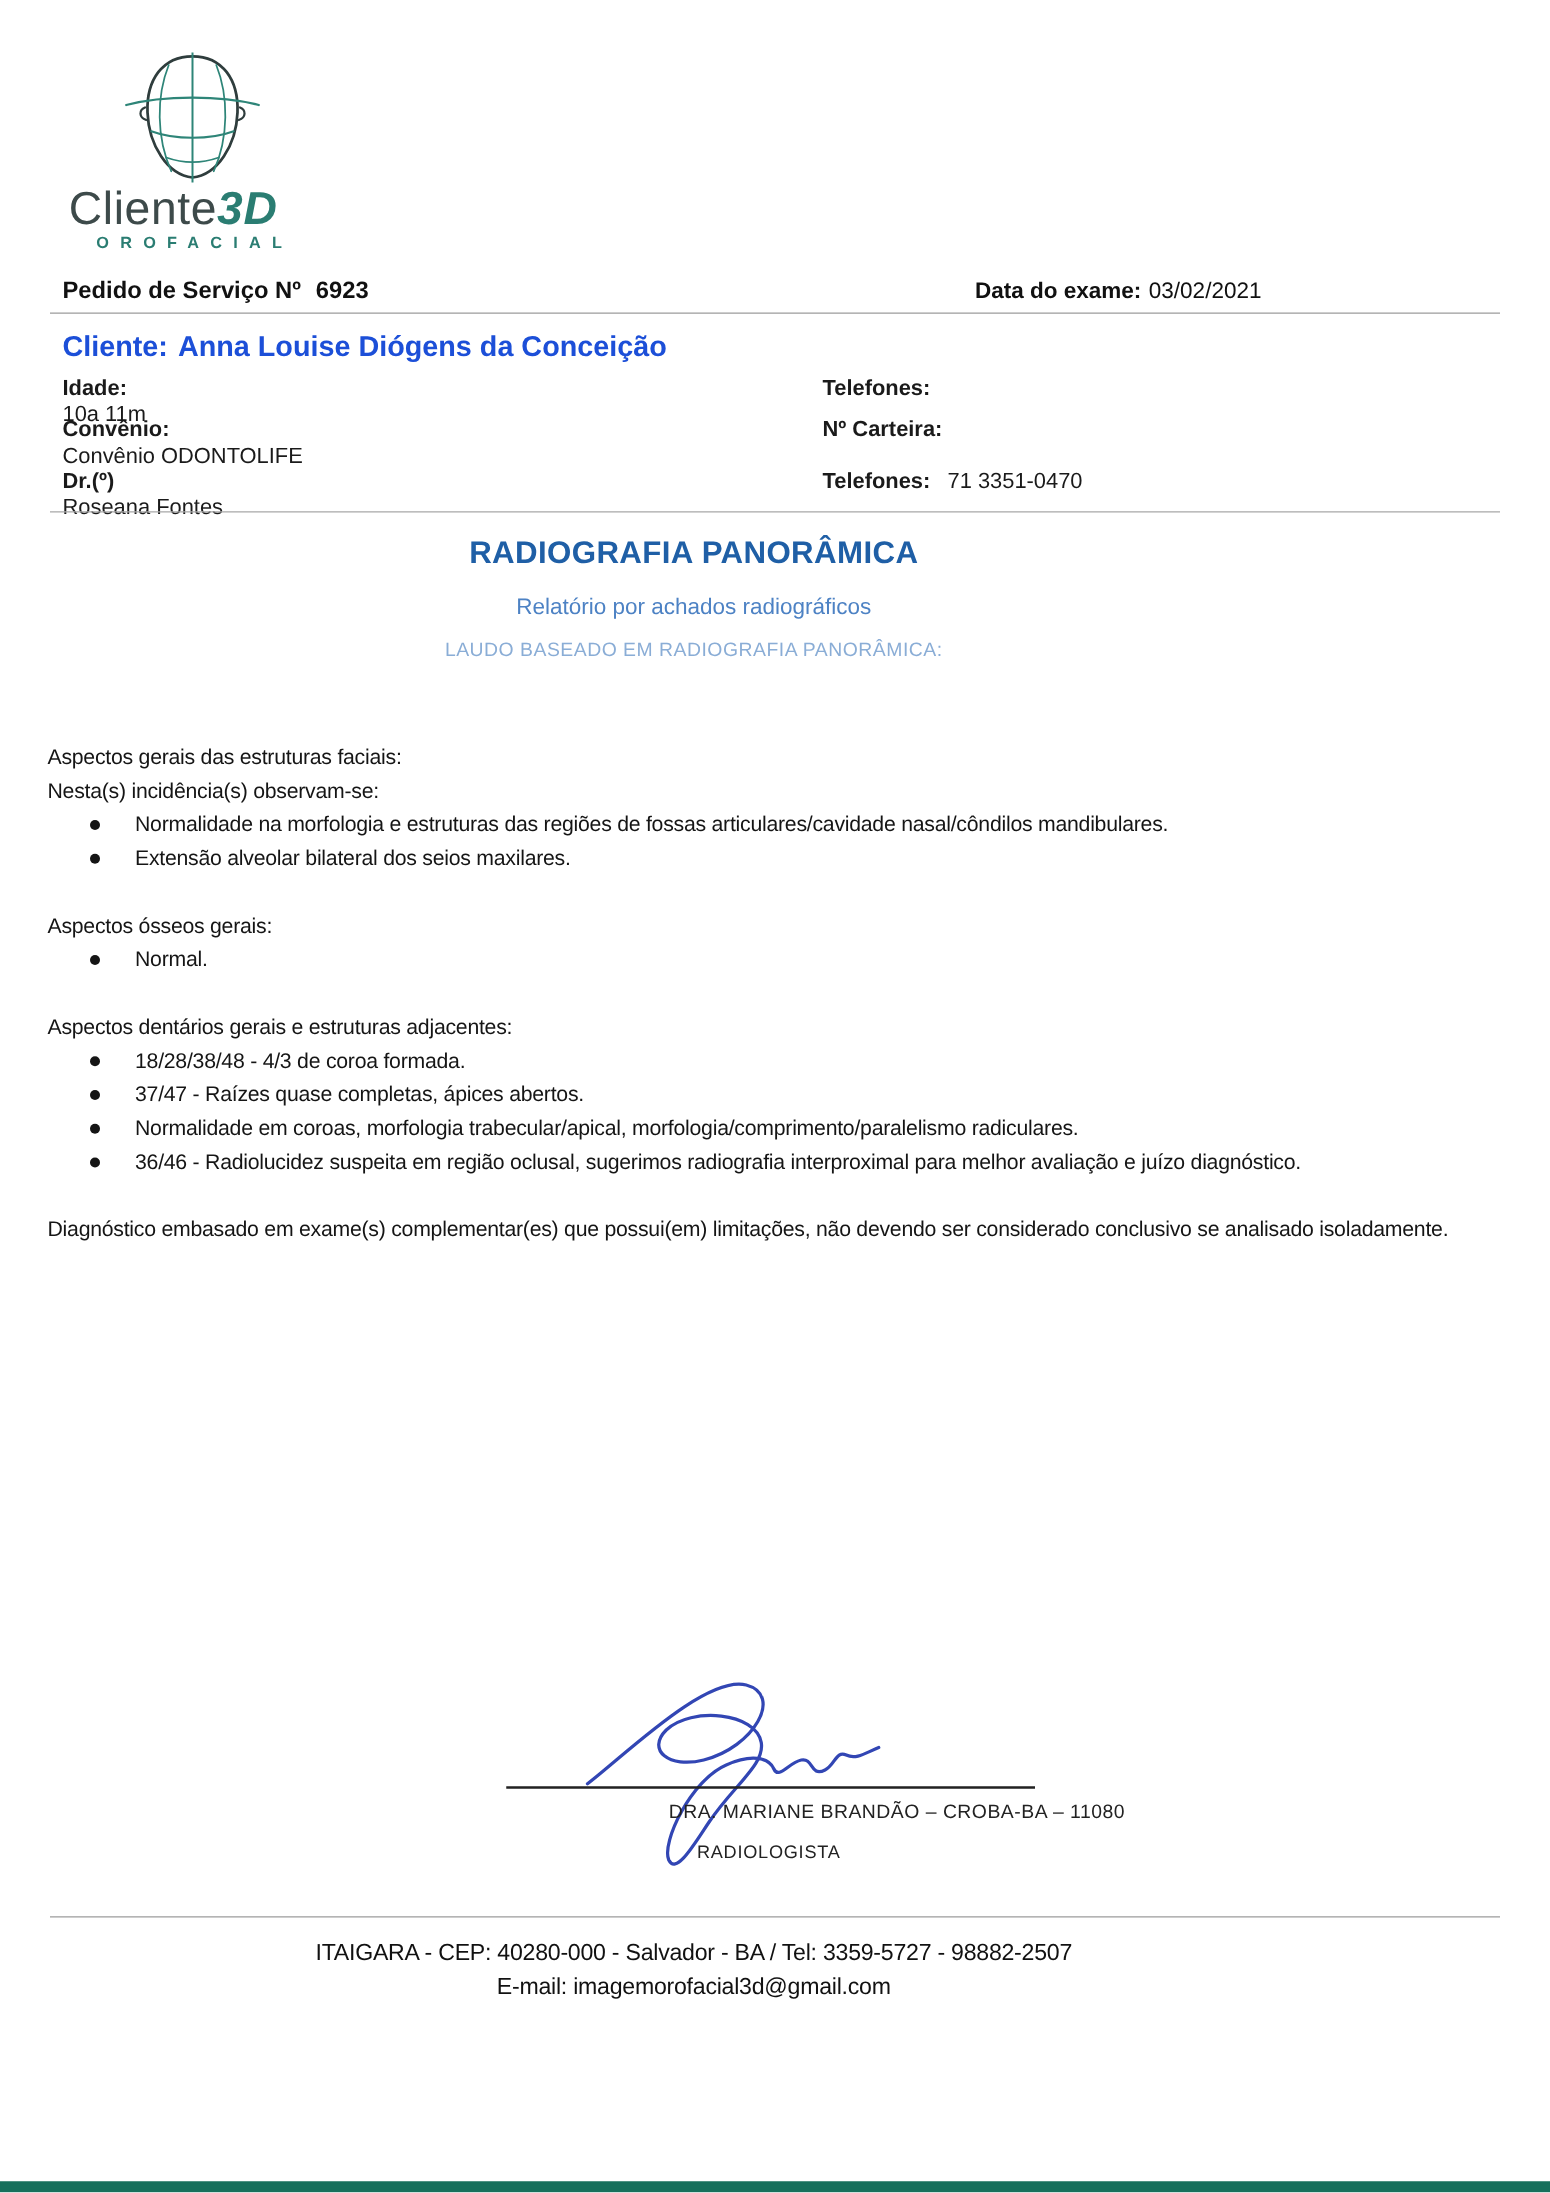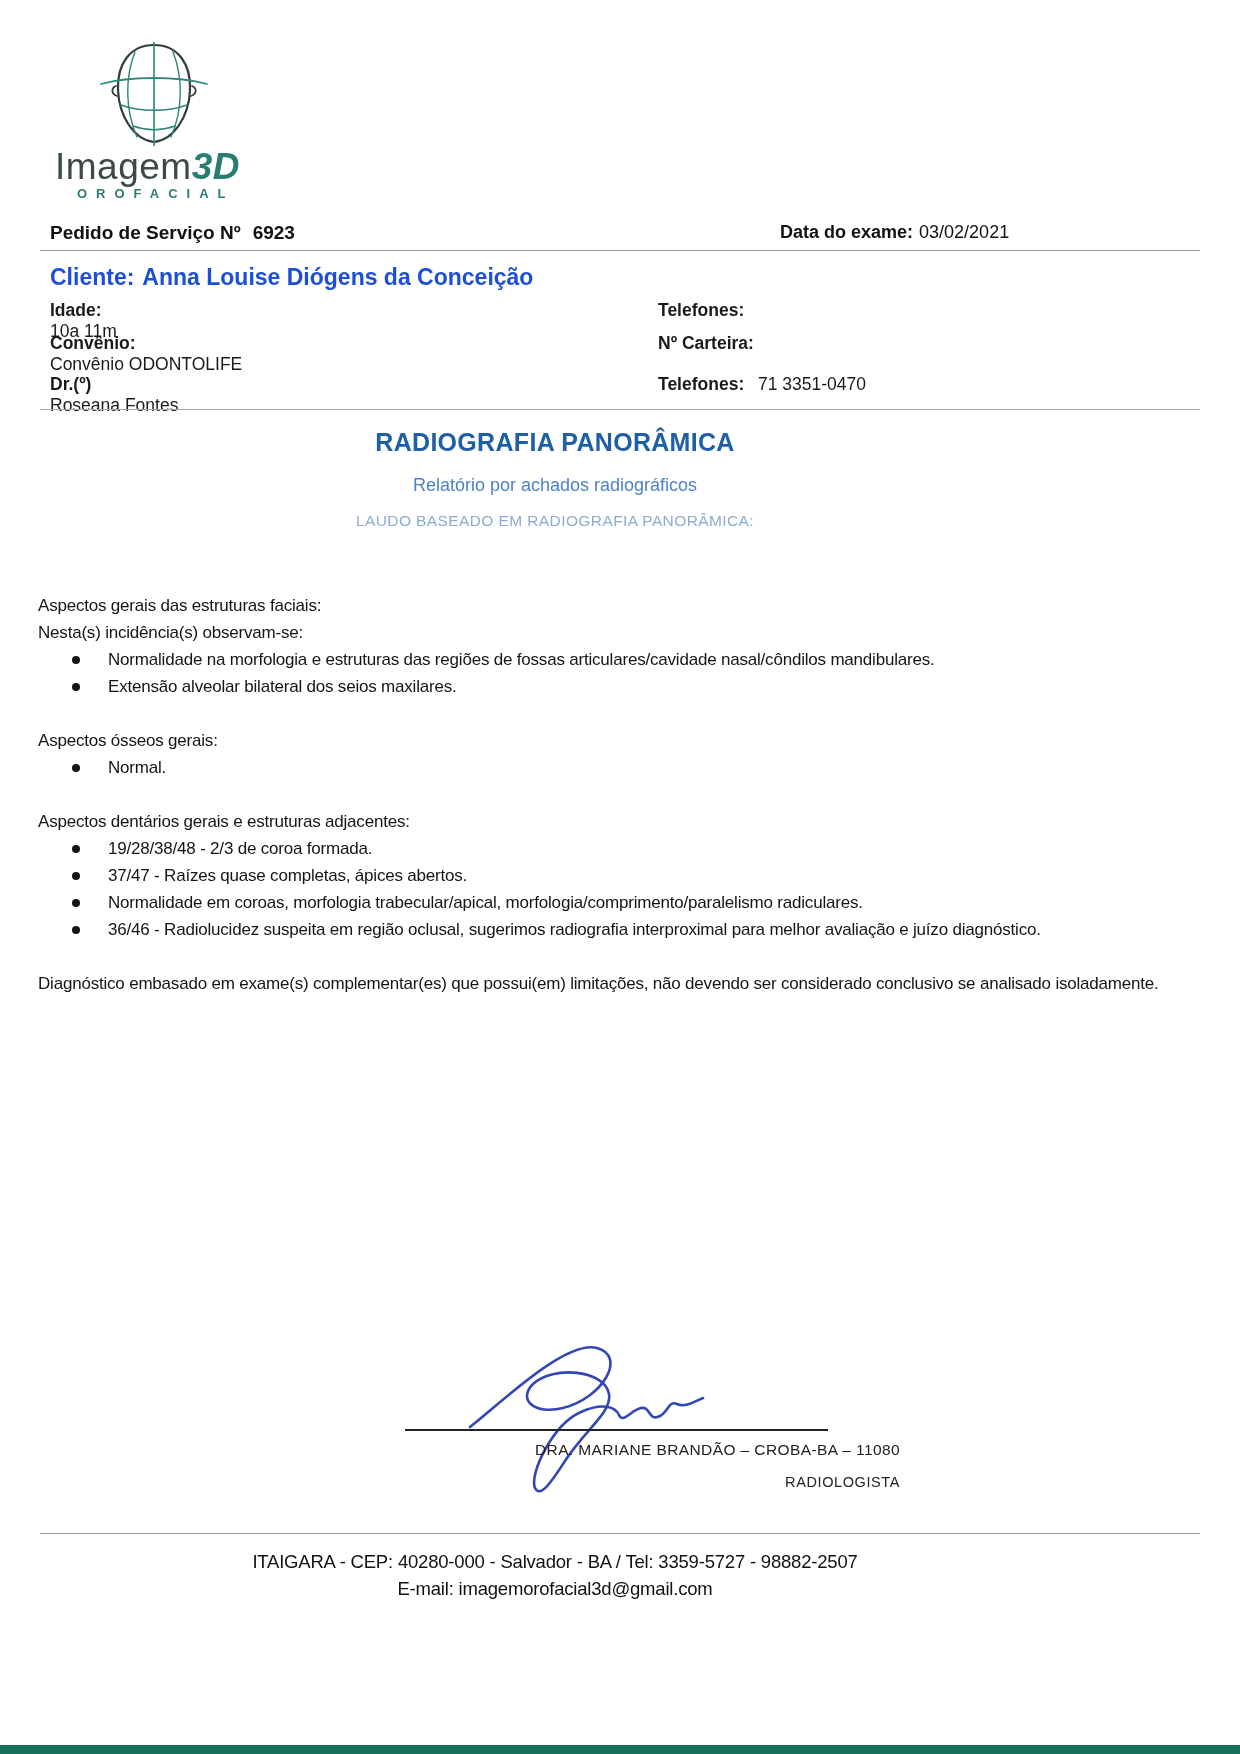--- a/index.html
+++ b/index.html
@@ -45,21 +45,21 @@
   .report .sec{margin-bottom:27px;}
   .report .hline{white-space:nowrap;}
   .report ul{margin:0;padding:0;list-style:none;}
   .report li{display:flex;}
   .report .dot{flex:none;width:8px;height:8px;border-radius:50%;background:#151515;margin:10px 28px 0 34px;}
   .report .disclaimer{margin-top:27px;}
   
   .sig-scribble{position:absolute;left:455px;top:1332px;}
   .sig-line{position:absolute;left:405px;top:1429px;width:423px;border-top:2px solid #222;}
   .sig-name{position:absolute;left:330px;top:1441px;width:570px;text-align:right;font-size:15.5px;color:#222;letter-spacing:.4px;white-space:nowrap;}
-  .sig-role{position:absolute;left:330px;top:1474px;width:570px;text-align:right;font-size:14.5px;color:#222;letter-spacing:.6px;}
+  .sig-role{position:absolute;left:330px;top:1474px;width:570px;text-align:center;font-size:14.5px;color:#222;letter-spacing:.6px;}
   
   .foot-rule{position:absolute;left:40px;right:40px;top:1533px;border-top:1px solid #9c9c9c;}
   .footer{position:absolute;left:0;right:130px;top:1548px;text-align:center;
     font-size:18.5px;line-height:27px;letter-spacing:-0.2px;color:#111;}
   .bottom-bar{position:absolute;left:0;right:0;bottom:0;height:9px;background:#17705c;}
 </style>
 </head>
 <body>
 
 <div class="page">
@@ -80,21 +80,21 @@
 
           <path d="M26 63 C 45 70, 73 70, 92 63" stroke="#2e8578" stroke-width="1.6"></path>
 
           <path d="M38 84 C 52 89, 66 89, 80 84" stroke="#2e8578" stroke-width="1.4"></path>
 
           <path d="M21 44 C 16 46, 16 52, 22 54" stroke="#2f3d3d" stroke-width="1.8"></path>
           <path d="M97 44 C 102 46, 102 52, 96 54" stroke="#2f3d3d" stroke-width="1.8"></path>
         </g>
       </svg>
     </div>
-    <div class="logo-word"><span>Imagem</span><span class="td">3D</span></div>
+    <div class="logo-word"><span>Cliente</span><span class="td">3D</span></div>
     <div class="logo-sub">OROFACIAL</div>
   </div>
 
   <div class="svc-row">
     <span>Pedido de Serviço Nº</span><span class="num">6923</span>
   </div>
   <div class="date-row">
     <span class="lbl">Data do exame:</span><span>03/02/2021</span>
   </div>
   <div class="rule rule-1"></div>
@@ -164,21 +164,21 @@
             <span>Normal.</span>
           </li>
       </ul>
     </div>
 
     <div class="sec">
       <div class="hline">Aspectos dentários gerais e estruturas adjacentes:</div>
       <ul>
         <li>
             <span class="dot"></span>
-            <span>19/28/38/48 - 2/3 de coroa formada.</span>
+            <span>18/28/38/48 - 4/3 de coroa formada.</span>
           </li>
         <li>
             <span class="dot"></span>
             <span>37/47 - Raízes quase completas, ápices abertos.</span>
           </li>
         <li>
             <span class="dot"></span>
             <span>Normalidade em coroas, morfologia trabecular/apical, morfologia/comprimento/paralelismo radiculares.</span>
           </li>
         <li>

